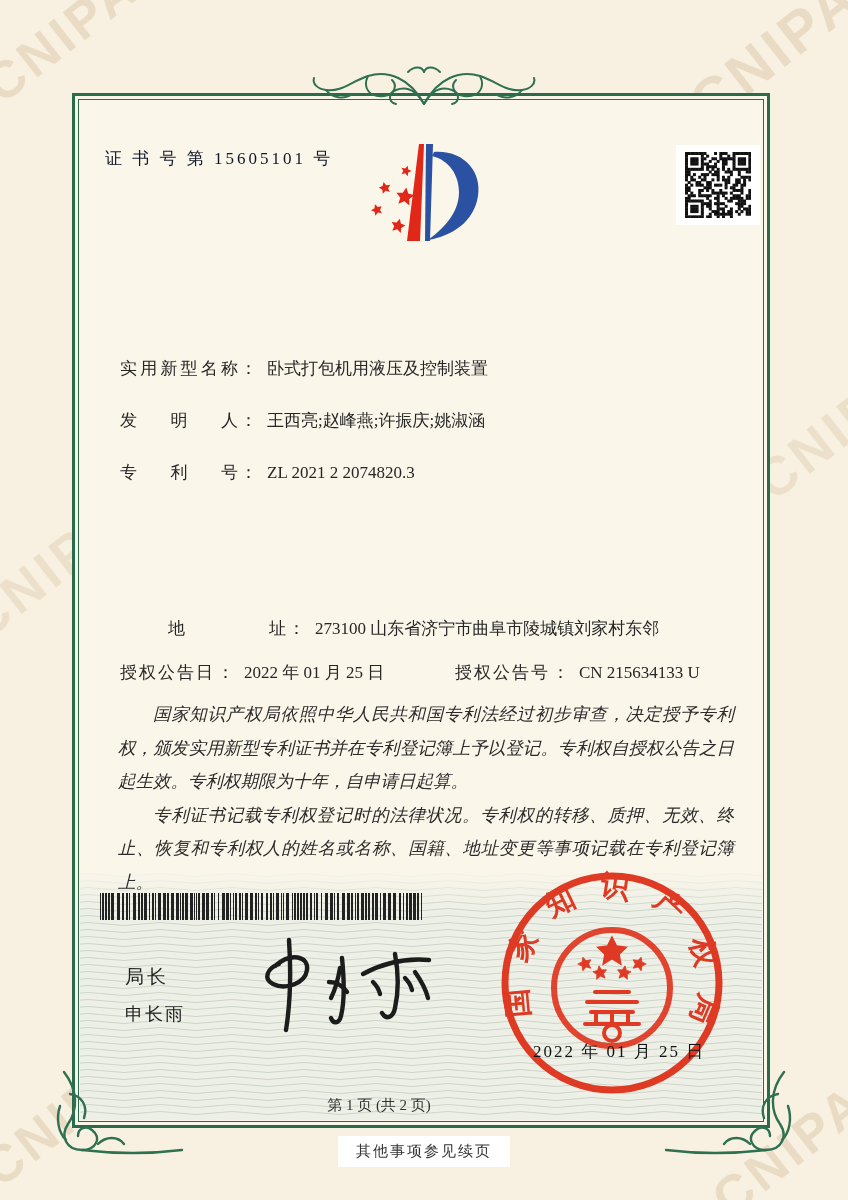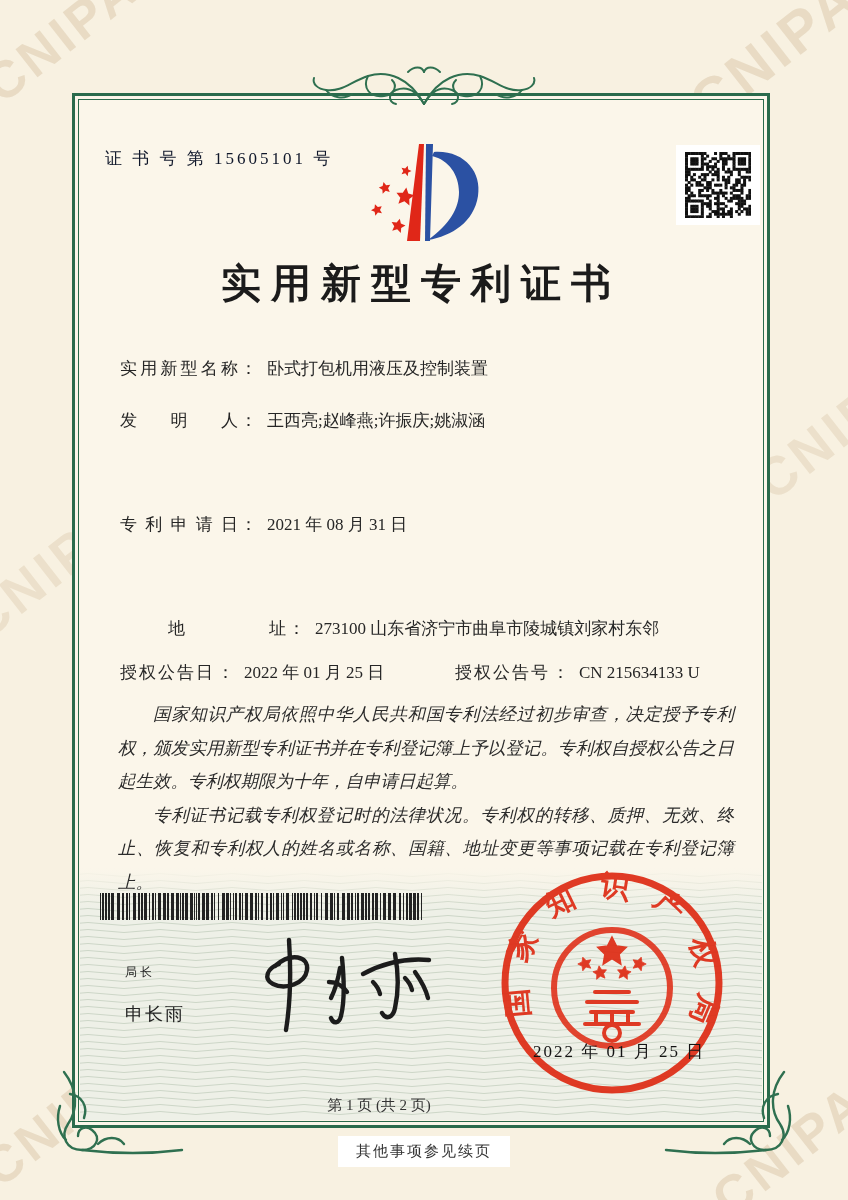--- a/index.html
+++ b/index.html
@@ -62,21 +62,21 @@
   .row .lab{display:inline-block; width:118px; text-align:justify; text-align-last:justify; vertical-align:bottom;}
   .row .col{padding:0 10px 0 2px;}
   .r1{top:357px;} .r2{top:409px;} .r3{top:461px;} .r4{top:513px;}
   .r5{top:565px;} .r6{top:617px;margin-left:48px;} .r7{top:661px;}
   .grant2{position:absolute; left:335px; top:0; white-space:nowrap;}
   .r7 .lab2{letter-spacing:2px;}
   .paras{left:118px; width:616px; top:698px; font-size:17.5px; line-height:1.92;
          color:#2b2b2b; text-align:justify;}
   .paras p{margin:0; text-indent:2em;font-style:italic;}
   .barcode{left:100px; top:893px;}
-  .director-title{left:125px; top:964px; font-size:12px;
+  .director-title{left:125px; top:964px; font-size:19px;
       font-family:"Liberation Sans","DejaVu Sans",sans-serif; color:#222; letter-spacing:3px;}
   .director-name{left:125px; top:1002px; font-size:18px;
       font-family:"Liberation Sans","DejaVu Sans",sans-serif; color:#222; letter-spacing:2px;}
   .signature{left:245px; top:930px; z-index:5;}
   .seal{left:499px; top:870px; z-index:4; opacity:.92;}
   .seal-date{left:533px; top:1040px; font-size:17px; letter-spacing:2px; color:#141414; z-index:5;}
   .page-number{left:72px; width:614px; top:1096px; text-align:center; font-size:15px; color:#333; z-index:3;}
   .footer-note-wrap{left:0; width:848px; top:1136px; text-align:center; z-index:3;}
   .footer-note{display:inline-block; background:#ffffff; padding:6px 18px;
       font-size:15px; color:#333; letter-spacing:2px;}
@@ -519,30 +519,29 @@
         <rect x="13.20" y="63.36" width="3" height="3" fill="#111"></rect>
         <rect x="15.84" y="63.36" width="3" height="3" fill="#111"></rect>
         <rect x="21.12" y="63.36" width="3" height="3" fill="#111"></rect>
         <rect x="23.76" y="63.36" width="3" height="3" fill="#111"></rect>
         <rect x="31.68" y="63.36" width="3" height="3" fill="#111"></rect>
         <rect x="36.96" y="63.36" width="3" height="3" fill="#111"></rect>
         <rect x="44.88" y="63.36" width="3" height="3" fill="#111"></rect>
       </svg>
   </div>
 
-  <div class="abs title">实用新型专利证书</div>
 
   <div class="abs row r1">
     <span class="lab">实用新型名称</span><span class="col">：</span><span>卧式打包机用液压及控制装置</span>
   </div>
   <div class="abs row r2">
     <span class="lab">发明人</span><span class="col">：</span><span>王西亮;赵峰燕;许振庆;姚淑涵</span>
   </div>
-  <div class="abs row r4">
-    <span class="lab">专利申请日</span><span class="col">：</span><span>2021 年 08 月 31 日</span>
+  <div class="abs row r3">
+    <span class="lab">专利号</span><span class="col">：</span><span>ZL 2021 2 2074820.3</span>
   </div>
   <div class="abs row r6">
     <span class="lab">地址</span><span class="col">：</span><span>273100 山东省济宁市曲阜市陵城镇刘家村东邻</span>
   </div>
   <div class="abs row r7">
     <span class="lab2">授权公告日</span><span class="col">：</span><span>2022 年 01 月 25 日</span>
     <span class="grant2">
       <span class="lab2">授权公告号</span><span class="col">：</span><span>CN 215634133 U</span>
     </span>
   </div>

